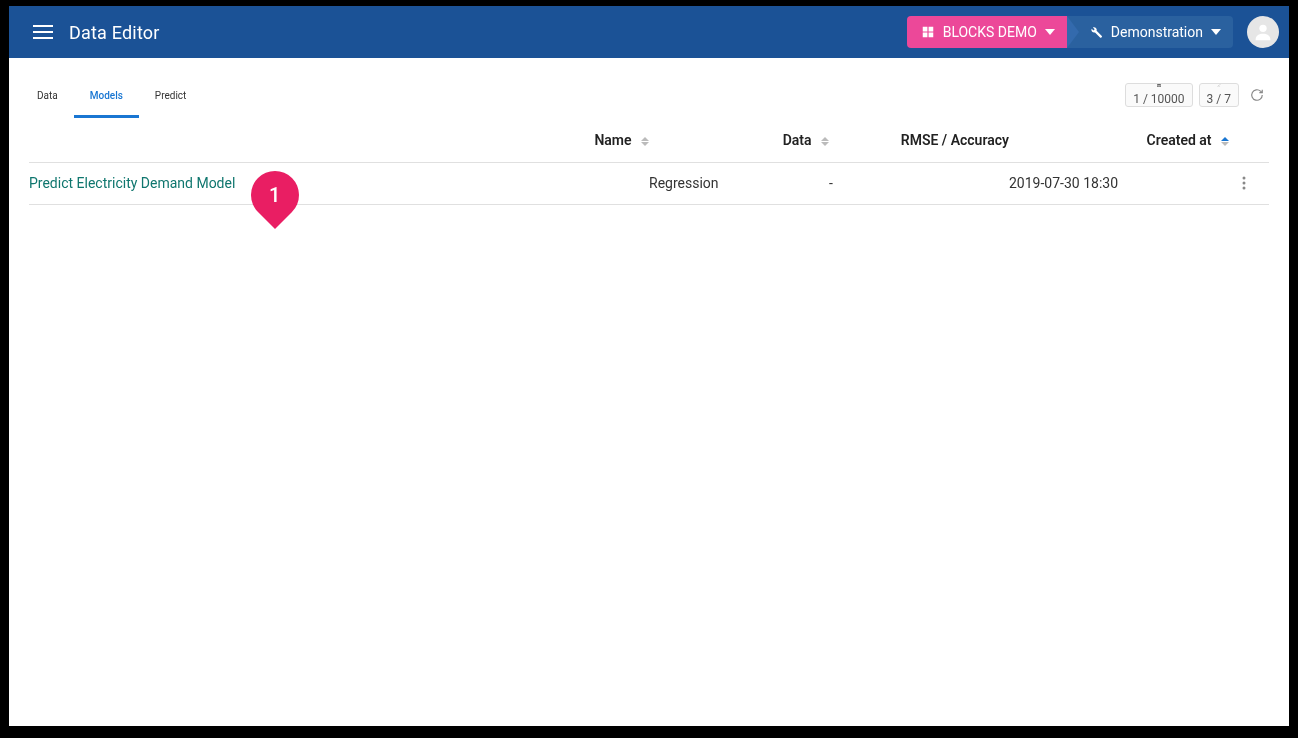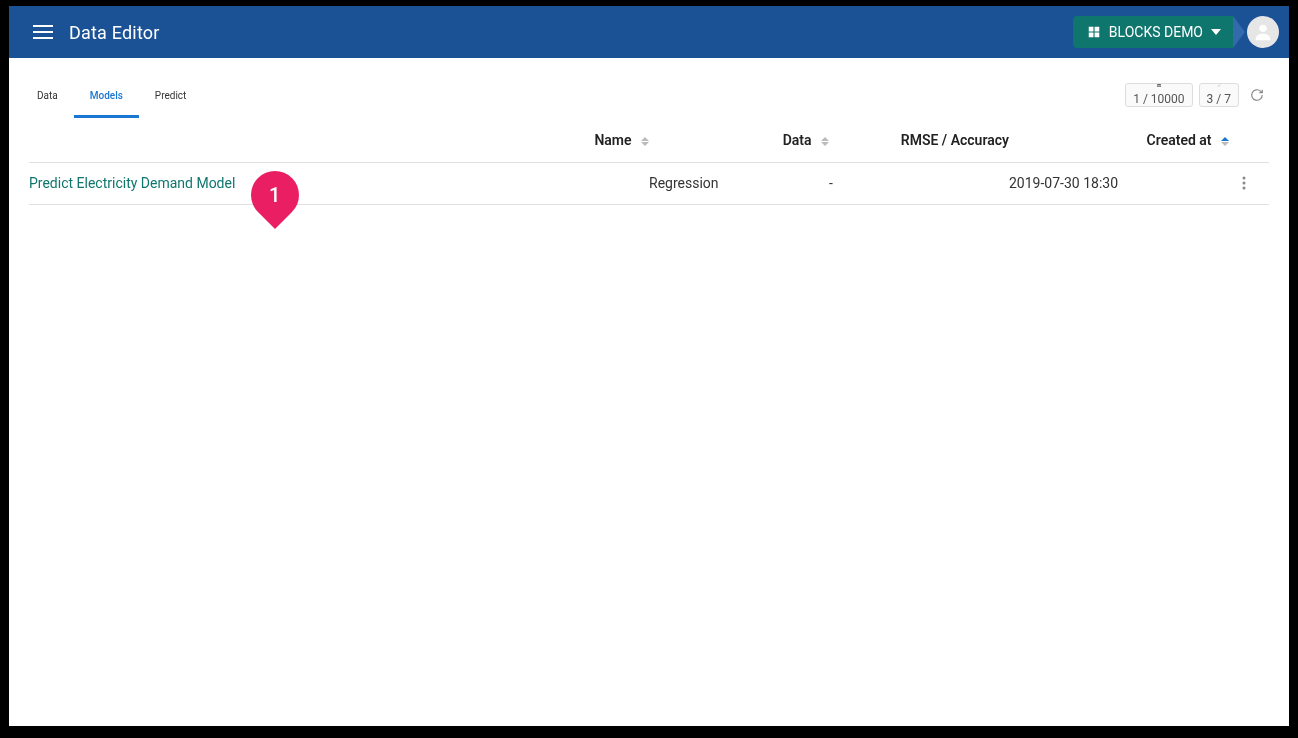--- a/index.html
+++ b/index.html
@@ -37,21 +37,21 @@
   .crumb {
     display: flex; align-items: center;
     height: 32px;
     padding: 0 12px 0 14px;
     font-size: 14px;
     color: #fff;
     gap: 8px;
     cursor: pointer;
   }
   .crumb.first {
-    background: #0f766e;
+    background: #ec4899;
     border-radius: 4px 0 0 4px;
     position: relative;
   }
   .crumb.first::after {
     content: "";
     position: absolute;
     right: -12px; top: 0;
     width: 0; height: 0;
     border-top: 16px solid transparent;
     border-bottom: 16px solid transparent;
@@ -191,20 +191,29 @@
         </svg>
     </div>
     <div class="app-title">Data Editor</div>
     <div class="spacer"></div>
     <div class="crumb-wrap">
       <div class="crumb first">
         <svg width="14" height="14" viewBox="0 0 24 24" fill="#fff">
             <path d="M3 3h8v8H3zm10 0h8v8h-8zM3 13h8v8H3zm10 0h8v8h-8z"></path>
           </svg>
         <span>BLOCKS DEMO</span>
+        <svg width="10" height="6" viewBox="0 0 10 6">
+            <path d="M0 0l5 6 5-6z" fill="#fff"></path>
+          </svg>
+      </div>
+      <div class="crumb second">
+        <svg width="14" height="14" viewBox="0 0 24 24" fill="#fff">
+            <path d="M22 19l-9-9c.6-1.6.2-3.5-1.1-4.8-1.4-1.4-3.5-1.7-5.2-.9l3 3-2.1 2.1-3-3c-.8 1.7-.5 3.8.9 5.2 1.3 1.3 3.2 1.7 4.8 1.1l9 9c.4.4 1 .4 1.4 0l1.3-1.3c.4-.4.4-1 0-1.4z"></path>
+          </svg>
+        <span>Demonstration</span>
         <svg width="10" height="6" viewBox="0 0 10 6">
             <path d="M0 0l5 6 5-6z" fill="#fff"></path>
           </svg>
       </div>
     </div>
     <div class="avatar">
       <svg width="22" height="22" viewBox="0 0 24 24" fill="#fff">
           <circle cx="12" cy="8" r="4"></circle>
           <path d="M4 20c0-4 4-6 8-6s8 2 8 6v1H4z"></path>
         </svg>

